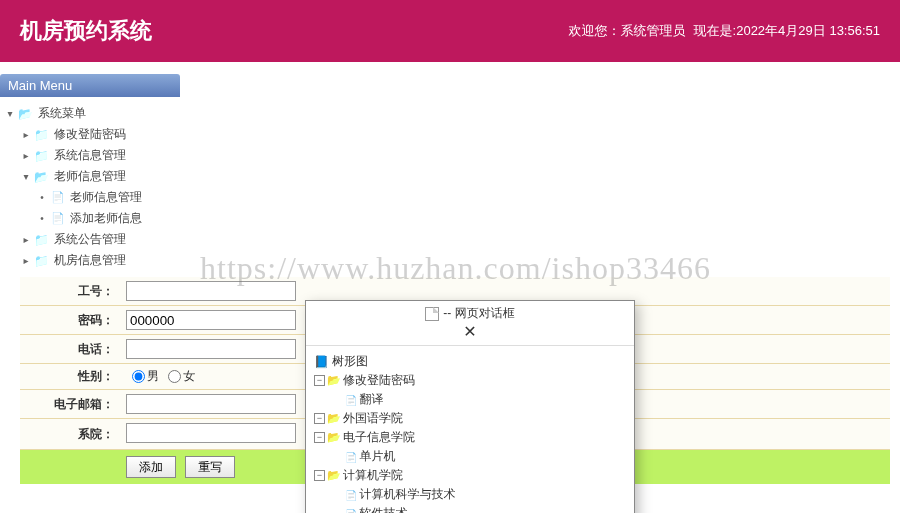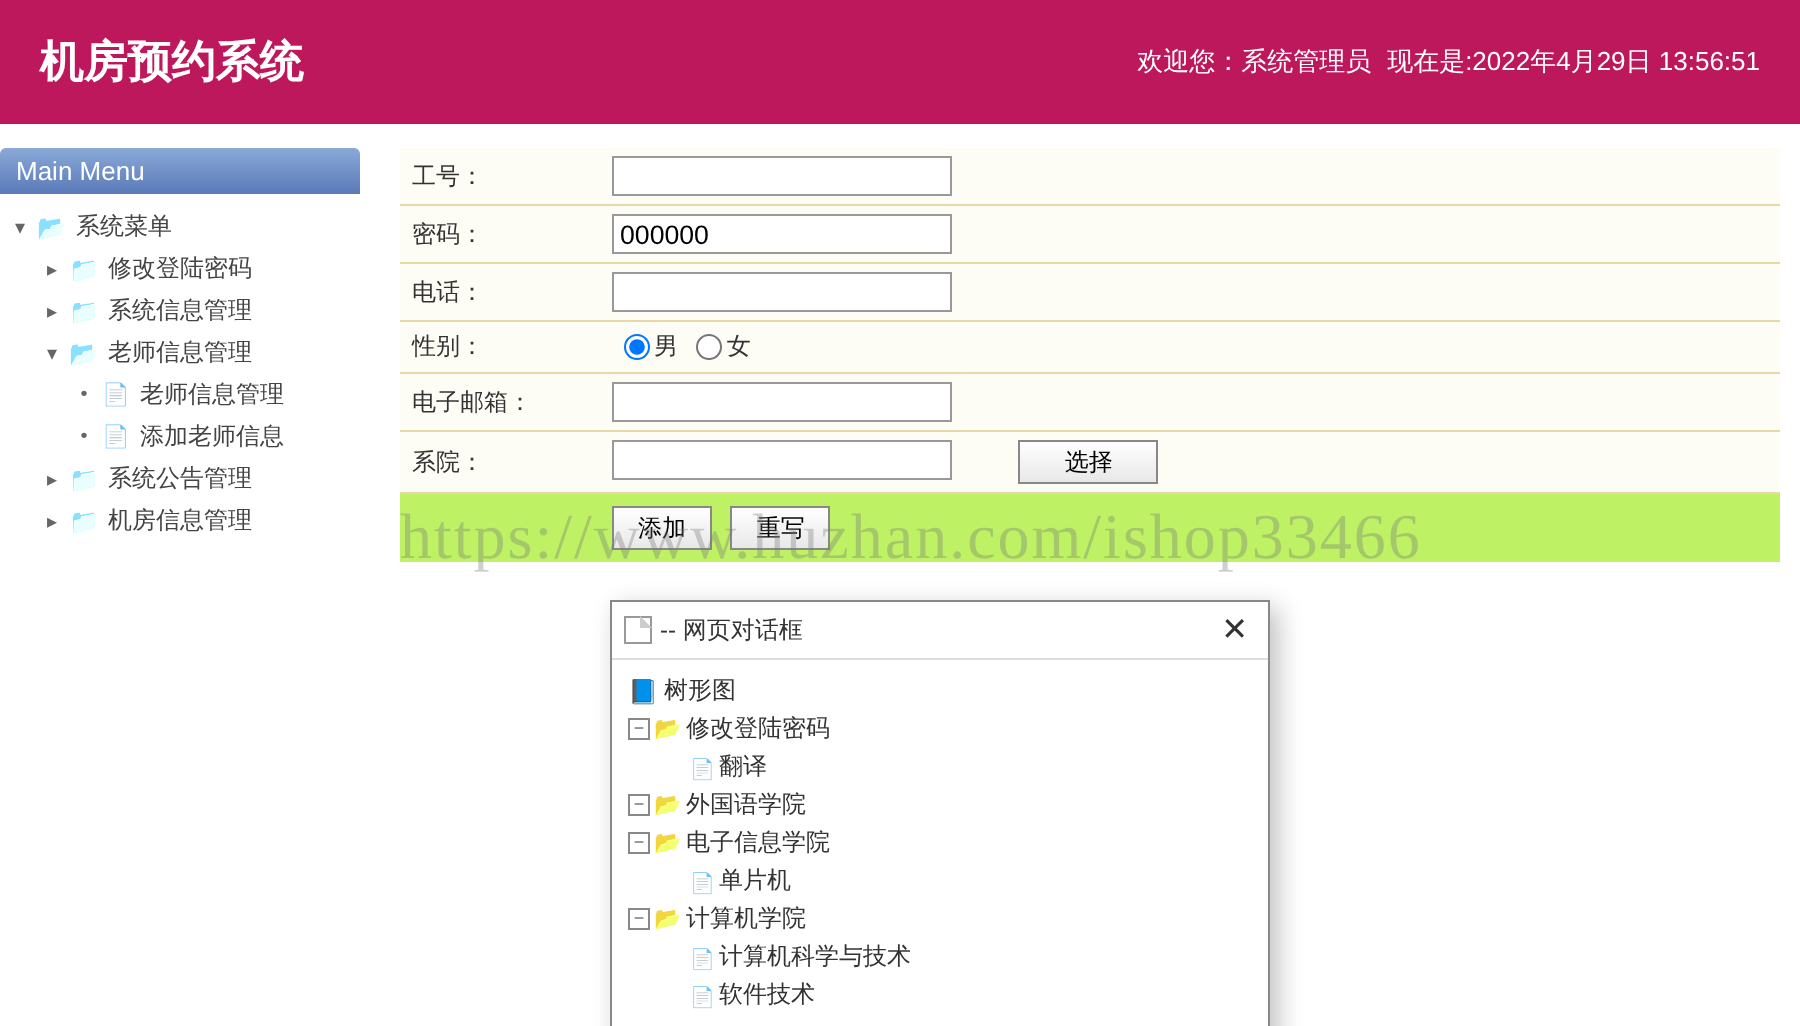--- a/index.html
+++ b/index.html
@@ -2,45 +2,45 @@
 <html><head>
   <meta charset="utf-8">
   <style>
     * { margin: 0; padding: 0; box-sizing: border-box; }
     body { font-family: "Microsoft YaHei", Arial, sans-serif; font-size: 12px; color: #333; background: #fff; }
     
     .header { background: #be185d; color: #fff; height: 62px; display: flex; align-items: center; justify-content: space-between; padding: 0 20px; }
     .header-title { font-size: 22px; font-weight: bold; }
     .header-right { display: flex; gap: 8px; font-size: 13px; }
     
-    .container { display: flex; margin-top: 12px; }
+    .container { display: flex; margin-top: 12px; flex-direction: column; }
     
     .sidebar { width: 180px; }
     .main-menu-header { background: linear-gradient(to bottom, #8aa9d8, #5a7ab8); color: #fff; padding: 4px 8px; font-size: 13px; border-radius: 3px 3px 0 0; }
     .tree { padding: 6px 4px; }
     .tree-item { display: flex; align-items: center; padding: 2px 0; cursor: pointer; color: #444; }
     .tree-toggle { width: 12px; text-align: center; color: #666; font-size: 10px; margin-right: 2px; }
     .tree-icon { width: 16px; height: 14px; margin-right: 4px; display: inline-flex; align-items: center; justify-content: center; }
     .tree-children { padding-left: 16px; }
     .folder-closed::before { content: "📁"; font-size: 12px; filter: hue-rotate(180deg) brightness(1.2); }
     .folder-open::before { content: "📂"; font-size: 12px; filter: hue-rotate(180deg) brightness(1.2); }
     .file-icon::before { content: "📄"; font-size: 11px; }
     
     .main { flex: 1; padding: 0 10px 0 20px; }
     .form-table { width: 100%; border-collapse: collapse; }
     .form-table tr { border-bottom: 1px solid #e8d8a8; }
     .form-table td { padding: 4px 6px; background: #fdfcf5; }
-    .form-table td.label { width: 100px; text-align: left; color: #333; }
+    .form-table td.label { width: 100px; text-align: right; color: #333; font-weight: bold; }
     .form-table input[type="text"], .form-table input[type="password"] { width: 170px; height: 20px; border: 1px solid #999; padding: 0 3px; }
     .form-table input[type="radio"] { margin: 0 2px 0 6px; vertical-align: middle; }
     .btn { height: 22px; padding: 0 12px; border: 1px solid #888; background: linear-gradient(#fff,#e8e8e8); cursor: pointer; font-size: 12px; margin-right: 6px; }
     .btn-row { padding: 6px 0 6px 106px; background: #bef264; }
     
     .dialog { position: absolute; left: 305px; top: 300px; width: 330px; background: #fff; border: 1px solid #888; box-shadow: 4px 4px 12px rgba(0,0,0,0.25); }
-    .dialog-title { display: flex; align-items: center; justify-content: space-between; padding: 4px 6px; border-bottom: 1px solid #ddd; font-size: 12px; }
+    .dialog-title { display: flex; align-items: center; justify-content: space-between; padding: 4px 6px; border-bottom: 1px solid #ddd; font-size: 12px; flex-direction: column; }
     .dialog-title-left { display: flex; align-items: center; gap: 4px; }
     .dialog-close { cursor: pointer; font-size: 16px; padding: 0 4px; }
     .dialog-body { padding: 6px 8px 20px 8px; min-height: 150px; }
     .dialog-tree-root { display: flex; align-items: center; gap: 3px; padding: 1px 0; }
     .dtree-item { display: flex; align-items: center; gap: 2px; padding: 1px 0; cursor: pointer; }
     .dtree-children { padding-left: 18px; }
     .dtree-toggle { width: 11px; height: 11px; border: 1px solid #888; display: inline-flex; align-items: center; justify-content: center; font-size: 9px; line-height: 1; color: #666; background: #fff; }
     .dtree-folder { width: 14px; display: inline-flex; }
     .dtree-folder::before { content: "📂"; font-size: 11px; filter: sepia(1) saturate(3) hue-rotate(5deg); }
     .dtree-leaf::before { content: "📄"; font-size: 10px; }

